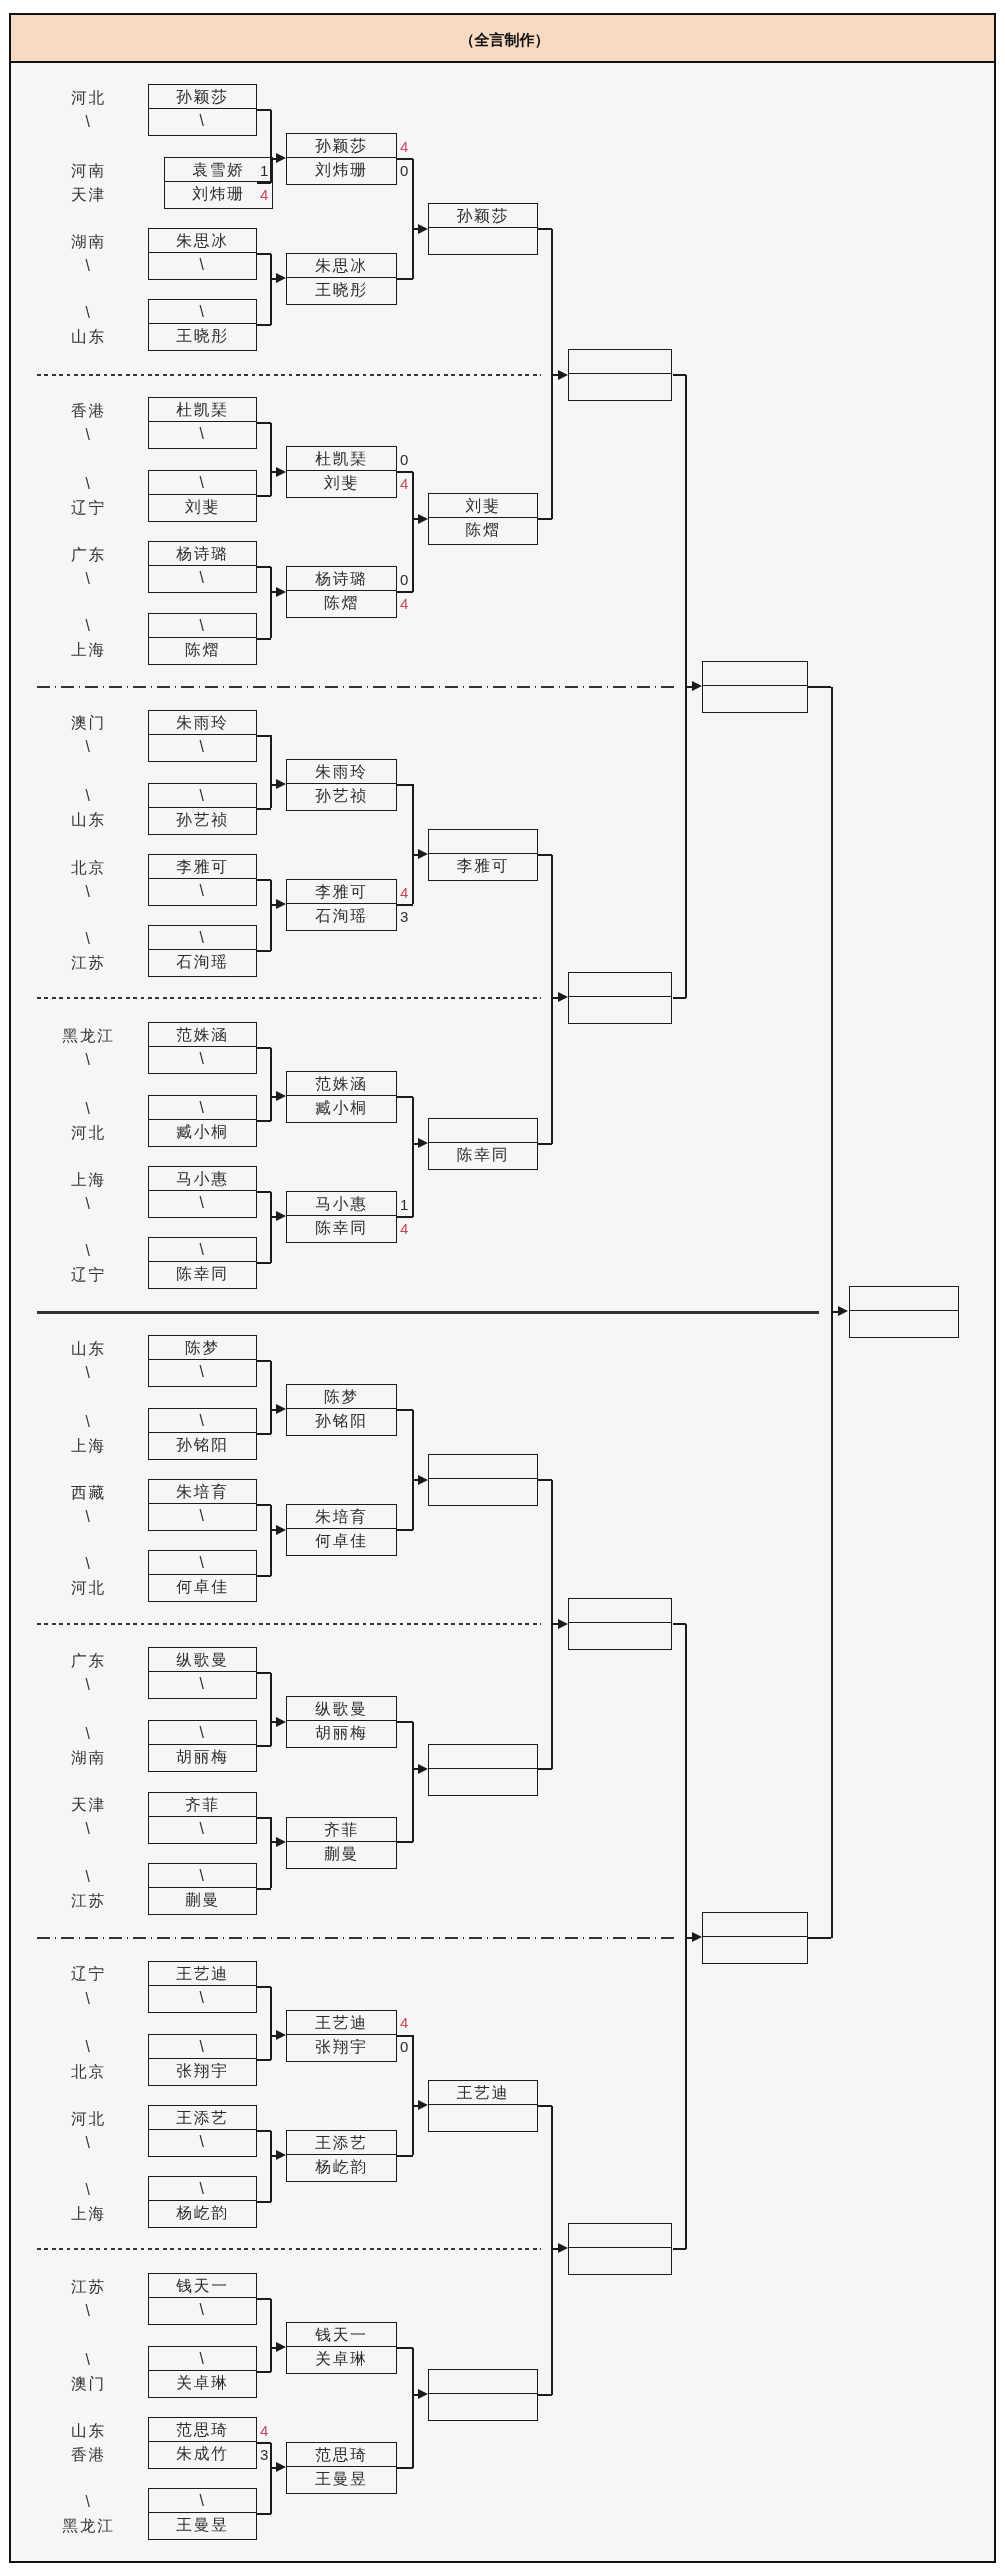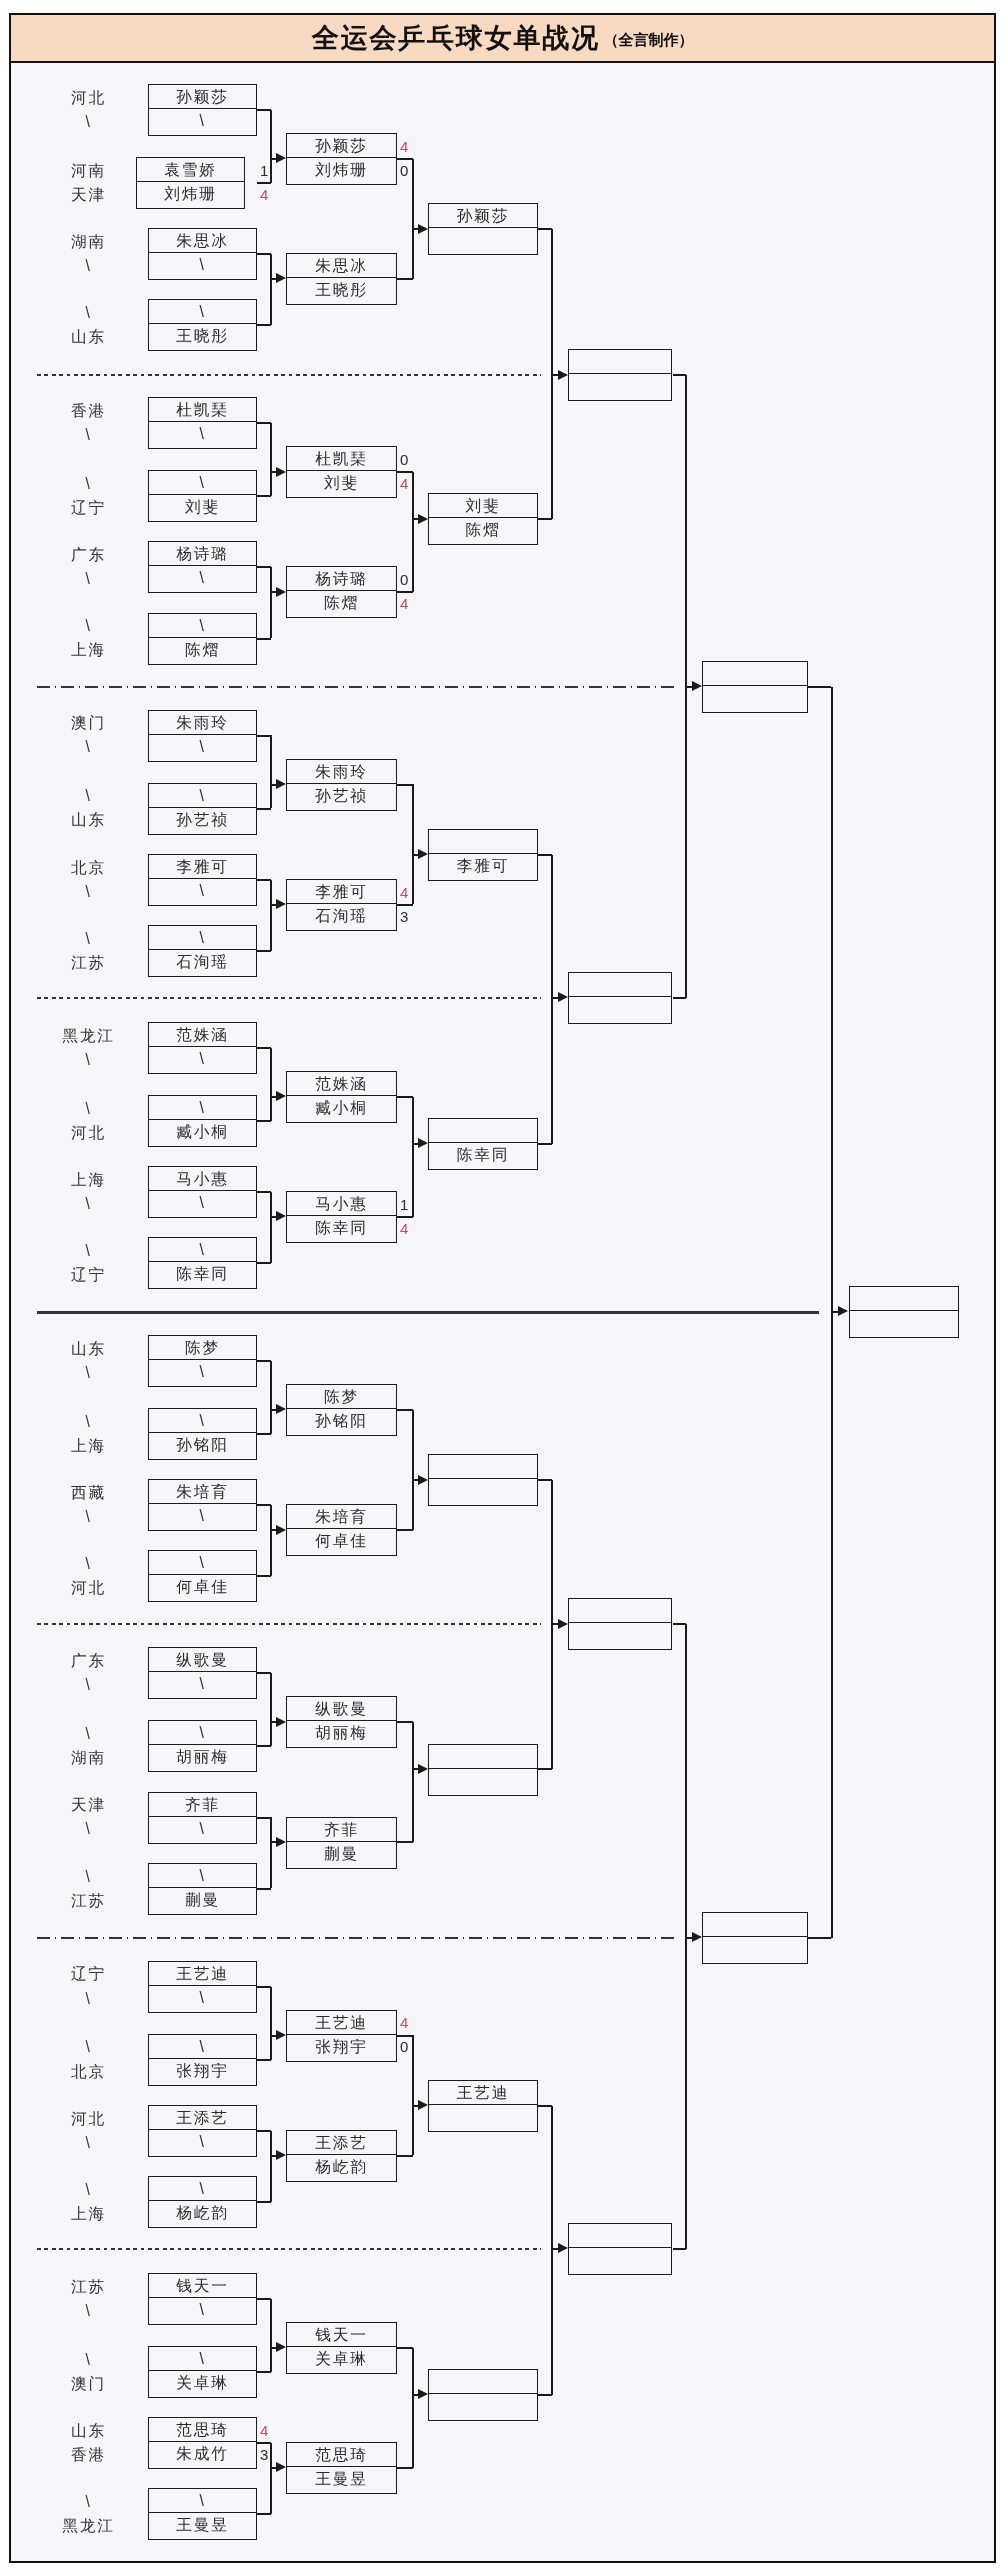--- a/index.html
+++ b/index.html
@@ -27,37 +27,36 @@
   .sep.dotted{background-image:repeating-linear-gradient(to right,#333 0 3.7px,transparent 3.7px 7.4px);}
   .sep.dashdot{background-image:repeating-linear-gradient(to right,#333 0 13px,transparent 13px 17.6px,#333 17.6px 19.4px,transparent 19.4px 24px);}
   .sep.solid{background:#333;height:2.8px;}
 </style>
 </head>
 <body>
 
 <div id="page">
   <div id="frame"></div>
   <div id="title-bar">
-    <span class="main">全运会乒乓球女单战况</span>
     <span class="credit">（全言制作）</span>
   </div>
   <div id="bracket">
       <div class="plabel" style="top: 86px;">河北</div>
       <div class="plabel" style="top: 110px;">\</div>
       <div class="plabel" style="top: 159px;">河南</div>
       <div class="plabel" style="top: 183px;">天津</div>
       <div class="plabel" style="top: 230px;">湖南</div>
       <div class="plabel" style="top: 254px;">\</div>
       <div class="plabel" style="top: 301px;">\</div>
       <div class="plabel" style="top: 325px;">山东</div>
       <div class="bx" style="left: 148px; top: 84px; width: 109px; height: 52px;">
         <div class="cell top">孙颖莎</div>
         <div class="cell">\</div>
       </div>
-      <div class="bx" style="left: 136px; top: 157px; width: 109px; height: 52px;">
+      <div class="bx" style="left: 164px; top: 157px; width: 109px; height: 52px;">
         <div class="cell top">袁雪娇</div>
         <div class="cell">刘炜珊</div>
       </div>
       <div class="score" style="left: 260px; top: 159px;">1</div>
       <div class="score win" style="left: 260px; top: 183px;">4</div>
       <div class="bx" style="left: 148px; top: 228px; width: 109px; height: 52px;">
         <div class="cell top">朱思冰</div>
         <div class="cell">\</div>
       </div>
       <div class="bx" style="left: 148px; top: 299px; width: 109px; height: 52px;">

